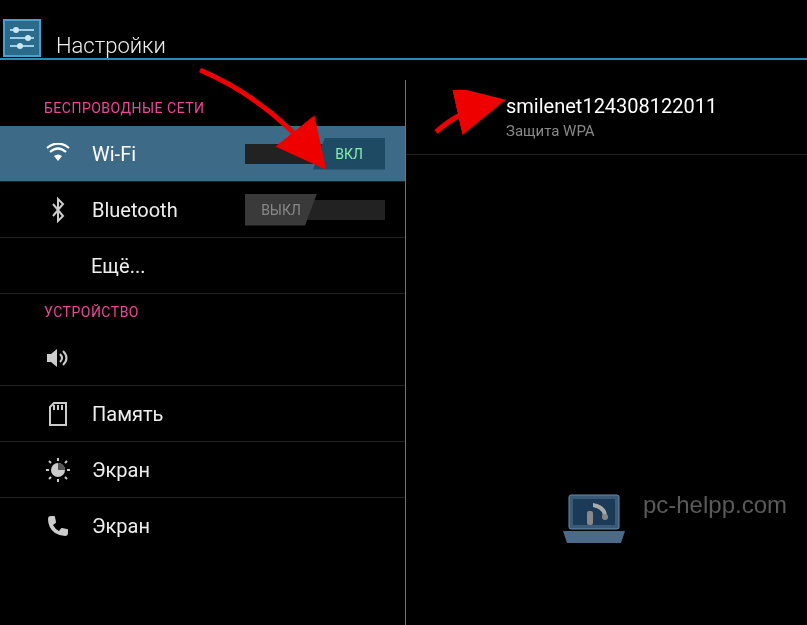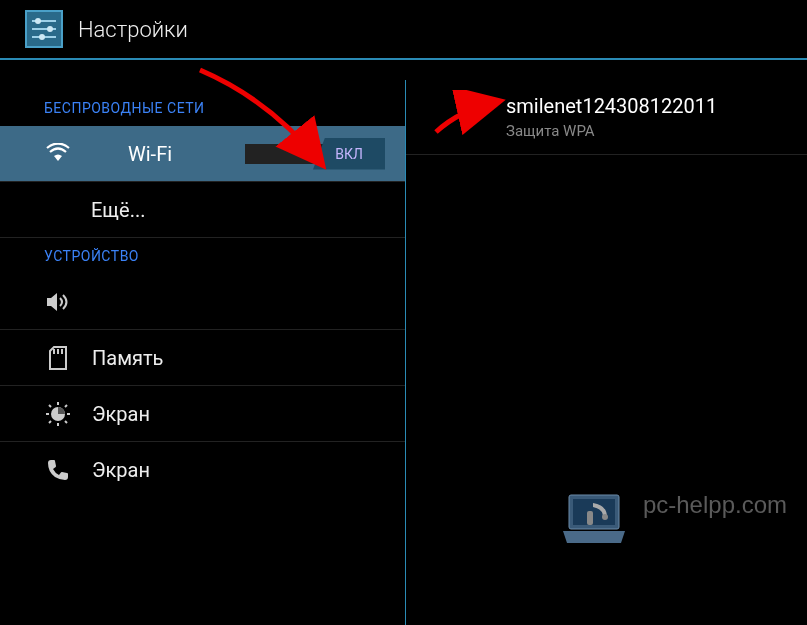--- a/index.html
+++ b/index.html
@@ -7,23 +7,23 @@
   width: 807px;
   height: 625px;
   background: #000;
   font-family: Roboto, Arial, sans-serif;
   color: #fff;
   overflow: hidden;
   position: relative;
 }
 .header {
   display: flex;
-  align-items: center;
+  align-items: flex-end;
   height: 60px;
-  padding: 0 24px;
+  padding: 0 2px;
   border-bottom: 2px solid #2a8bb5;
 }
 .header-icon {
   width: 40px;
   height: 40px;
   margin-right: 14px;
   display: flex;
   align-items: center;
   justify-content: center;
 }
@@ -34,21 +34,21 @@
 }
 .content {
   display: flex;
   height: calc(100% - 60px);
 }
 .sidebar {
   width: 405px;
   padding-top: 30px;
 }
 .section-header {
-  color: #3b82f6;
+  color: #ec4899;
   font-size: 14px;
   letter-spacing: 0.5px;
   padding: 10px 20px 10px 44px;
 }
 .row {
   display: flex;
   align-items: center;
   height: 56px;
   padding-left: 44px;
   padding-right: 20px;
@@ -64,21 +64,21 @@
   display: flex;
   align-items: center;
   justify-content: center;
   color: #ccc;
 }
 .row .label {
   font-size: 20px;
   color: #eee;
   flex: 1;
 }
-.row.selected .label { color: #fff; margin-left: 36px; }
+.row.selected .label { color: #fff; }
 .row .indent { margin-left: 47px; }
 .toggle {
   width: 140px;
   height: 32px;
   position: relative;
   display: flex;
   align-items: center;
 }
 .toggle .track {
   position: absolute;
@@ -90,21 +90,21 @@
   top: 0; bottom: 0;
   width: 72px;
   display: flex;
   align-items: center;
   justify-content: center;
   font-size: 14px;
 }
 .toggle.on .knob {
   right: 0;
   background: #1e4a64;
-  color: #c4b5fd;
+  color: #86efac;
   clip-path: polygon(12px 0, 100% 0, 100% 100%, 0 100%);
 }
 .toggle.off .knob {
   left: 0;
   background: #3a3a3a;
   color: #888;
   clip-path: polygon(0 0, 100% 0, calc(100% - 12px) 100%, 0 100%);
 }
 .divider-v {
   width: 1px;
@@ -176,20 +176,32 @@
           <path d="M2 5 Q13 -4 24 5" stroke="#fff" stroke-width="2.2" fill="none"></path>
         </svg>
       </div>
       <div class="label">Wi-Fi</div>
       <div class="toggle on">
         <div class="track"></div>
         <div class="knob">ВКЛ</div>
       </div>
     </div>
 
+    <div class="row">
+      <div class="icon">
+        <svg width="20" height="26" viewBox="0 0 20 26" fill="none" stroke="#ccc" stroke-width="2">
+          <path d="M5 7 L15 19 L10 24 L10 2 L15 7 L5 19"></path>
+        </svg>
+      </div>
+      <div class="label">Bluetooth</div>
+      <div class="toggle off">
+        <div class="track"></div>
+        <div class="knob">ВЫКЛ</div>
+      </div>
+    </div>
 
 
     <div class="row">
       <div class="label indent">Ещё...</div>
     </div>
 
     <div class="section-header">УСТРОЙСТВО</div>
 
     <div class="row">
       <div class="icon">

